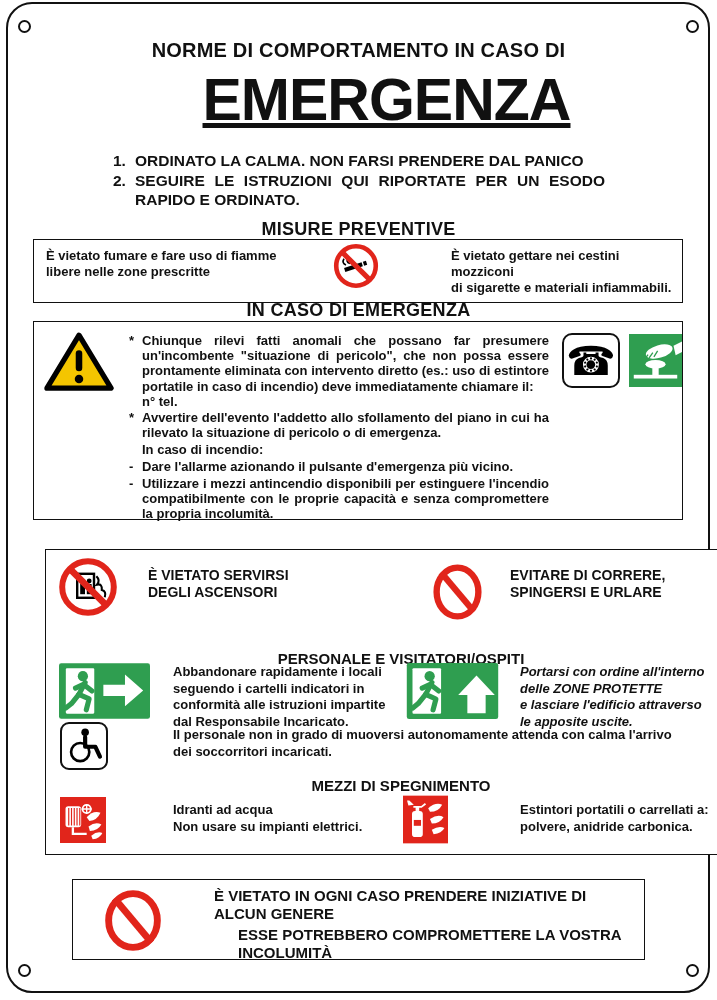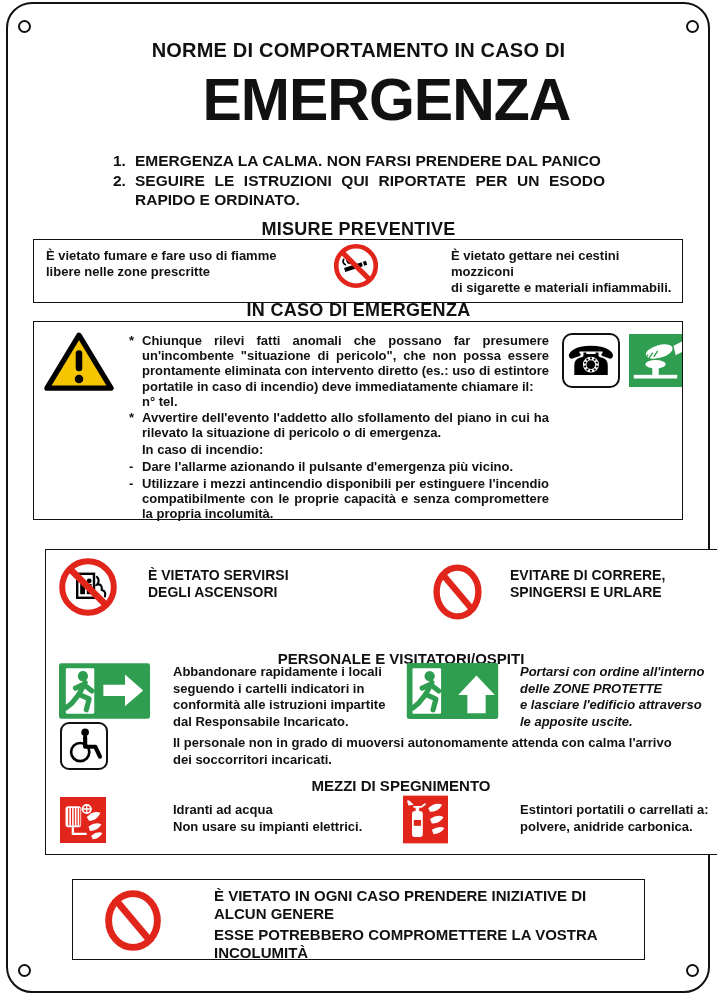--- a/index.html
+++ b/index.html
@@ -5,21 +5,21 @@
   * { margin:0; padding:0; box-sizing:border-box; }
   html,body { background:#fff; }
   body { font-family:"Liberation Sans","DejaVu Sans",sans-serif; font-weight:700; color:#111; }
   .canvas { position:relative; width:717px; height:1000px; background:#fff; overflow:hidden; margin:0 auto; }
   .plate { position:absolute; left:6px; top:2px; width:704px; height:991px;
            border:2.5px solid #111; border-radius:26px; }
   .screw { position:absolute; width:13px; height:13px; border:2.5px solid #111; border-radius:50%; background:#fff; }
   .abs { position:absolute; }
   .center { text-align:center; width:717px; left:0; }
   .kicker { top:39px; font-size:20px; letter-spacing:.2px; padding-left:0; }
-  .title  { top:70px; font-size:59px; line-height:60px; letter-spacing:-1px; padding-left:56px; }
+  .title  { top:70px; font-size:59px; line-height:60px; letter-spacing:-1px; padding-left:56px;text-decoration:underline; }
   .rules  { left:113px; top:151px; width:492px; }
   .rule   { display:flex; font-size:15.5px; line-height:19.5px; }
   .rule-num { width:22px; flex:0 0 22px; }
   .rule-text { flex:1; text-align:justify; }
   .sec-heading { font-size:18px; letter-spacing:.3px; }
   .box { position:absolute; border:1.6px solid #111; background:#fff; }
   .lines { white-space:pre-line; }
   
   .box-misure { left:33px; top:239px; width:650px; height:64px; }
   .misure-left  { left:12px; top:8px; font-size:13px; line-height:16px; }
@@ -33,21 +33,21 @@
   .tel-line { margin-left:13px; }
   .fire-title { margin-left:13px; margin-top:2px; }
   
   .box-evac { left:33px; top:549px; width:712px; height:306px;margin-left:12px; }
   .evac-small { font-size:14px; line-height:17px; }
   .evac-body  { font-size:13px; line-height:16.5px; }
   .subhead { position:absolute; width:100%; text-align:center; font-size:15px; }
   
   .box-footer { left:72px; top:879px; width:573px; height:81px; }
   .footer-text { position:absolute; left:141px; top:7px; width:420px; font-size:15px; line-height:18px; }
-  .footer-text .p2 { margin-top:3px; }
+  .footer-text .p2 { margin-top:3px;margin-left:24px; }
   .iconbox { position:absolute; }
   .phone-frame { border:2.5px solid #111; border-radius:10px; background:#fff;
                  display:flex; align-items:center; justify-content:center;
                  font-family:"DejaVu Sans",sans-serif; font-size:40px; line-height:1; color:#000; }
   .wc-frame { border:2.5px solid #111; border-radius:9px; background:#fff;
               display:flex; align-items:center; justify-content:center; }
   svg { display:block; }
 </style>
 </head>
 <body>
@@ -57,21 +57,21 @@
   <div class="screw" style="left:18px; top:20px;"></div>
   <div class="screw" style="left:686px; top:20px;"></div>
   <div class="screw" style="left:18px; top:964px;"></div>
   <div class="screw" style="left:686px; top:964px;"></div>
 
   <div class="abs center kicker">NORME DI COMPORTAMENTO IN CASO DI</div>
   <div class="abs center title">EMERGENZA</div>
   <div class="abs rules">
     <div class="rule">
       <span class="rule-num">1.</span>
-      <span class="rule-text">EMERGENZA LA CALMA. NON FARSI PRENDERE DAL PANICO</span>
+      <span class="rule-text">ORDINATO LA CALMA. NON FARSI PRENDERE DAL PANICO</span>
     </div>
     <div class="rule">
       <span class="rule-num">2.</span>
       <span class="rule-text">SEGUIRE LE ISTRUZIONI QUI RIPORTATE PER UN ESODO RAPIDO E ORDINATO.</span>
     </div>
   </div>
 
   <div class="abs center sec-heading" style="top:219px;">MISURE PREVENTIVE</div>
   <div class="box box-misure">
     <div class="abs misure-left lines">È vietato fumare e fare uso di fiamme
@@ -205,21 +205,21 @@
 e lasciare l'edificio attraverso
 le apposite uscite.</div>
 
     <div class="iconbox wc-frame" style="left:14px; top:172px; width:48px; height:48px;">
       <svg width="38" height="38" viewBox="0 0 100 100">
         <circle cx="40" cy="66" r="24" fill="none" stroke="#000" stroke-width="7"></circle>
         <circle cx="53" cy="14" r="10" fill="#000"></circle>
         <path d="M53 26 v26 h27 l12 26" fill="none" stroke="#000" stroke-width="11" stroke-linecap="round" stroke-linejoin="round"></path>
       </svg>
     </div>
-    <div class="abs evac-body" style="left:127px; top:185px; width:505px;">Il personale non in grado di muoversi autonomamente attenda con calma l'arrivo dei soccorritori incaricati.</div>
+    <div class="abs evac-body" style="left:127px; top:177px; width:505px;">Il personale non in grado di muoversi autonomamente attenda con calma l'arrivo dei soccorritori incaricati.</div>
 
     <div class="subhead" style="top:227px;">MEZZI DI SPEGNIMENTO</div>
 
     <div class="iconbox" style="left:14px; top:247px;">
       <svg width="46" height="46" viewBox="0 0 100 100">
         <rect width="100" height="100" fill="#e1251b"></rect>
         <rect x="12" y="20" width="34" height="46" rx="6" fill="#fff"></rect>
         <path d="M19 24 v38 M25 24 v38 M31 24 v38 M37 24 v38 M43 24 v38" stroke="#e1251b" stroke-width="2.5" fill="none"></path>
         <circle cx="58" cy="26" r="9" fill="none" stroke="#fff" stroke-width="4"></circle>
         <path d="M58 15 v22 M47 26 h22" stroke="#fff" stroke-width="3" fill="none"></path>

